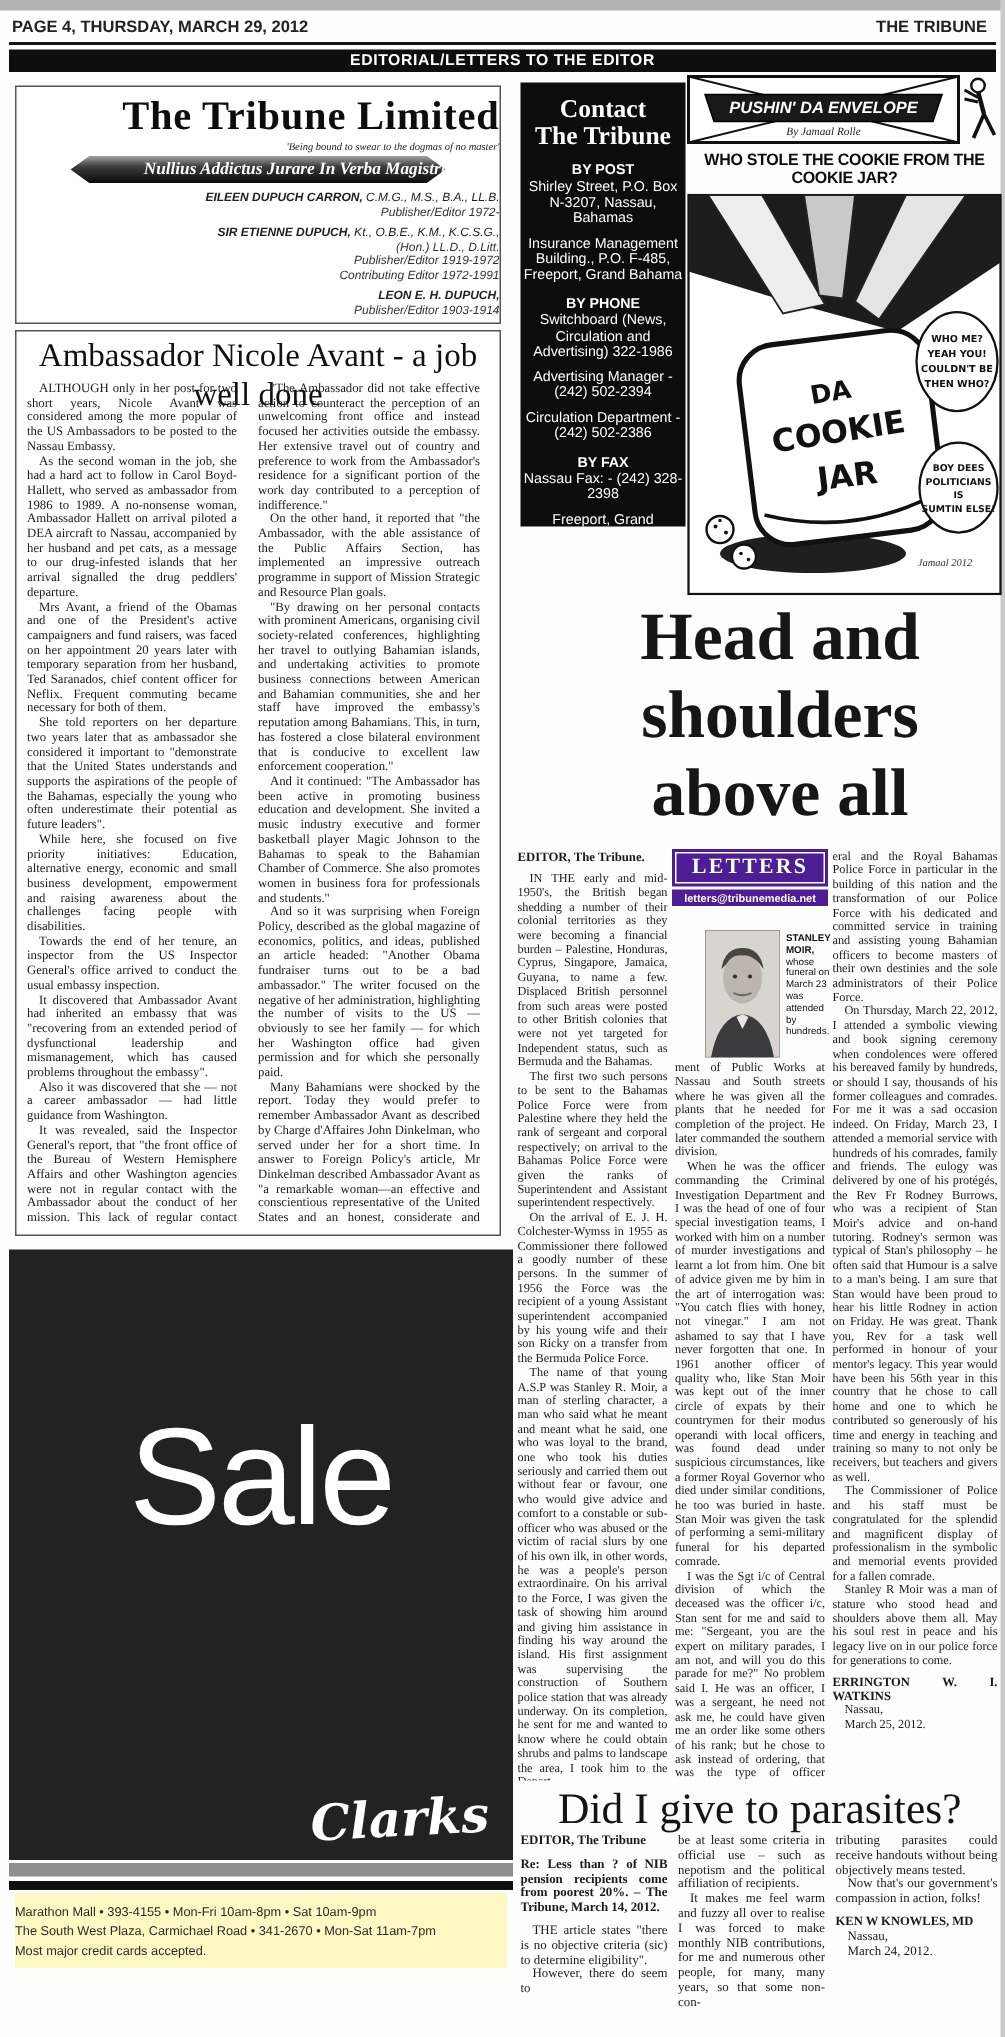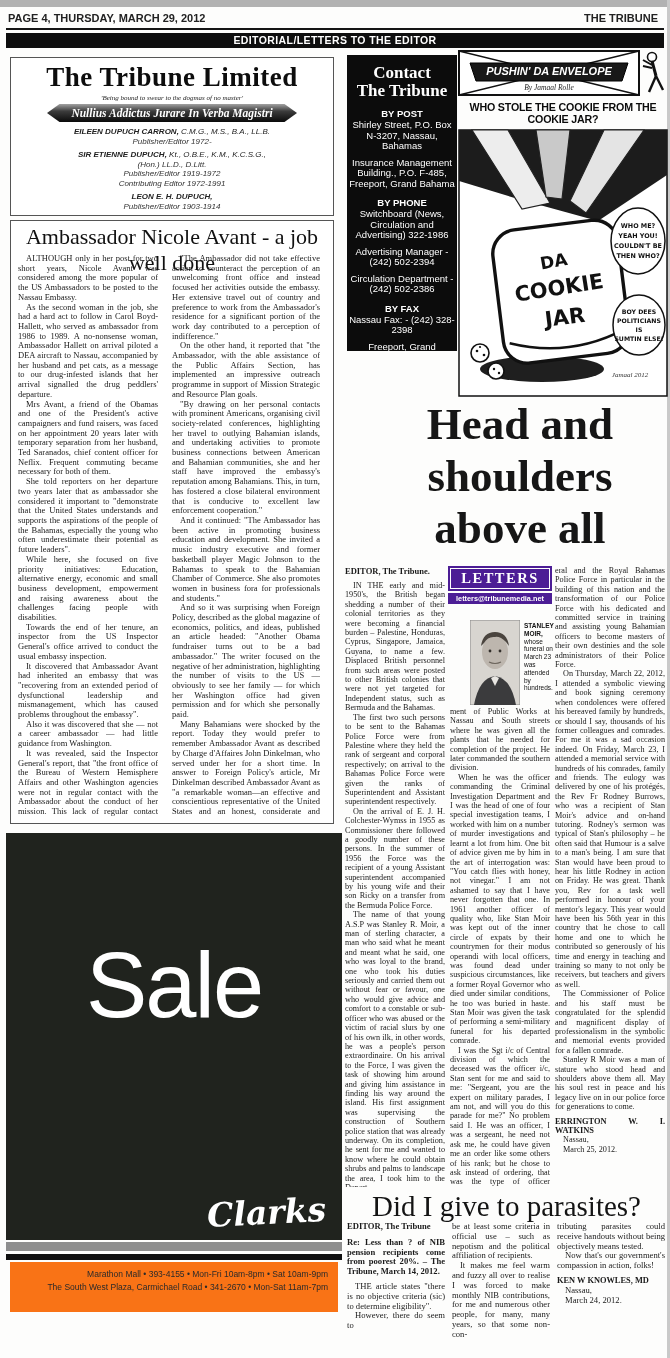--- a/index.html
+++ b/index.html
@@ -8,21 +8,21 @@
   .strip-top{position:absolute;left:0;top:0;width:670px;height:7px;background:#b2b2b2;}
   .strip-right{position:absolute;right:0;top:0;width:3px;height:1358px;background:#c9c9c9;}
 
   .hdr-left{position:absolute;left:8px;top:12px;font:bold 11px "Liberation Sans",sans-serif;color:#222;text-align:right;}
   .hdr-right{position:absolute;right:12px;top:12px;font:bold 11px "Liberation Sans",sans-serif;color:#222;}
   .hdr-rule{position:absolute;left:6px;top:28px;width:658px;height:2px;background:#151515;}
   .banner{position:absolute;left:6px;top:33px;width:658px;height:15px;background:#0e0e0e;color:#fff;
           font:bold 10.5px/15px "Liberation Sans",sans-serif;text-align:center;letter-spacing:.4px;}
 
   
-  .masthead{position:absolute;left:10px;top:57px;width:322px;height:157px;border:1px solid #555;background:#fff;text-align:center;overflow:hidden;}
+  .masthead{position:absolute;left:10px;top:57px;width:322px;height:157px;border:1px solid #555;background:#fff;text-align:right;overflow:hidden;}
   .mast-title{font:bold 27px "Liberation Serif",serif;margin-top:4px;letter-spacing:.5px;color:#0d0d0d;}
   .mast-tagline{font:italic 7px "Liberation Serif",serif;margin-top:1px;color:#222;}
   .ribbon{width:250px;height:18px;margin:2px auto 5px;background:linear-gradient(180deg,#a2a2a2,#3c3c3c 40%,#0a0a0a);
           clip-path:polygon(0 50%,5% 0,95% 0,100% 50%,95% 100%,5% 100%);
           color:#fff;font:italic bold 11.5px/18px "Liberation Serif",serif;}
   .pub{margin-top:4px;font:italic 8px/9.5px "Liberation Sans",sans-serif;color:#222;}
   .pub-name{font-weight:bold;}
   .pub-roles div{font-style:italic;color:#333;}
 
   
@@ -35,21 +35,21 @@
   .cont > p:first-child{text-indent:0;}
 
   
   .ad-box{position:absolute;left:6px;top:833px;width:336px;height:479px;}
   .ad-black{position:absolute;left:0;top:0;width:336px;height:407px;background:#20231e;}
   .ad-sale{position:absolute;left:0;top:100px;width:100%;text-align:center;color:#fff;
            font:92px "Liberation Sans",sans-serif;letter-spacing:-2px;}
   .ad-brand{position:absolute;right:16px;bottom:8px;color:#fff;font:italic bold 33px "DejaVu Serif",serif;transform:rotate(-3deg);}
   .ad-stripe1{position:absolute;left:0;top:409px;width:336px;height:9px;background:#8e8e8e;}
   .ad-stripe2{position:absolute;left:0;top:421px;width:336px;height:6px;background:#101010;}
-  .ad-footer{position:absolute;left:4px;top:429px;width:318px;height:44px;background:#f97316;text-align:right;
+  .ad-footer{position:absolute;left:4px;top:429px;width:318px;height:44px;background:#fef9c3;
              padding:6px 10px 0 0;font:8.5px/13px "Liberation Sans",sans-serif;color:#2a2a2a;}
 
   
   .contact{position:absolute;left:347px;top:55px;width:110px;height:296px;background:#0c0c0c;color:#fff;text-align:center;overflow:hidden;}
   .contact-title{font:bold 17px/18px "Liberation Serif",serif;margin-top:9px;}
   .c-head{font:bold 9.5px "Liberation Sans",sans-serif;margin-top:8px;margin-bottom:1px;}
   .c-lines div{font:9.5px/10.5px "Liberation Sans",sans-serif;margin:0 2px 6px;}
 
   
   .cartoon{position:absolute;left:458px;top:50px;width:210px;height:342px;}
@@ -325,15 +325,16 @@
   <div class="ad-box">
     <div class="ad-black">
       <div class="ad-sale">Sale</div>
       <div class="ad-brand">Clarks</div>
     </div>
     <div class="ad-stripe1"></div>
     <div class="ad-stripe2"></div>
     <div class="ad-footer">
         <div>Marathon Mall • 393-4155 • Mon-Fri 10am-8pm • Sat 10am-9pm</div>
         <div>The South West Plaza, Carmichael Road • 341-2670 • Mon-Sat 11am-7pm</div>
+        <div>Most major credit cards accepted.</div>
       </div>
   </div>
 </div>
 
 </body></html>

